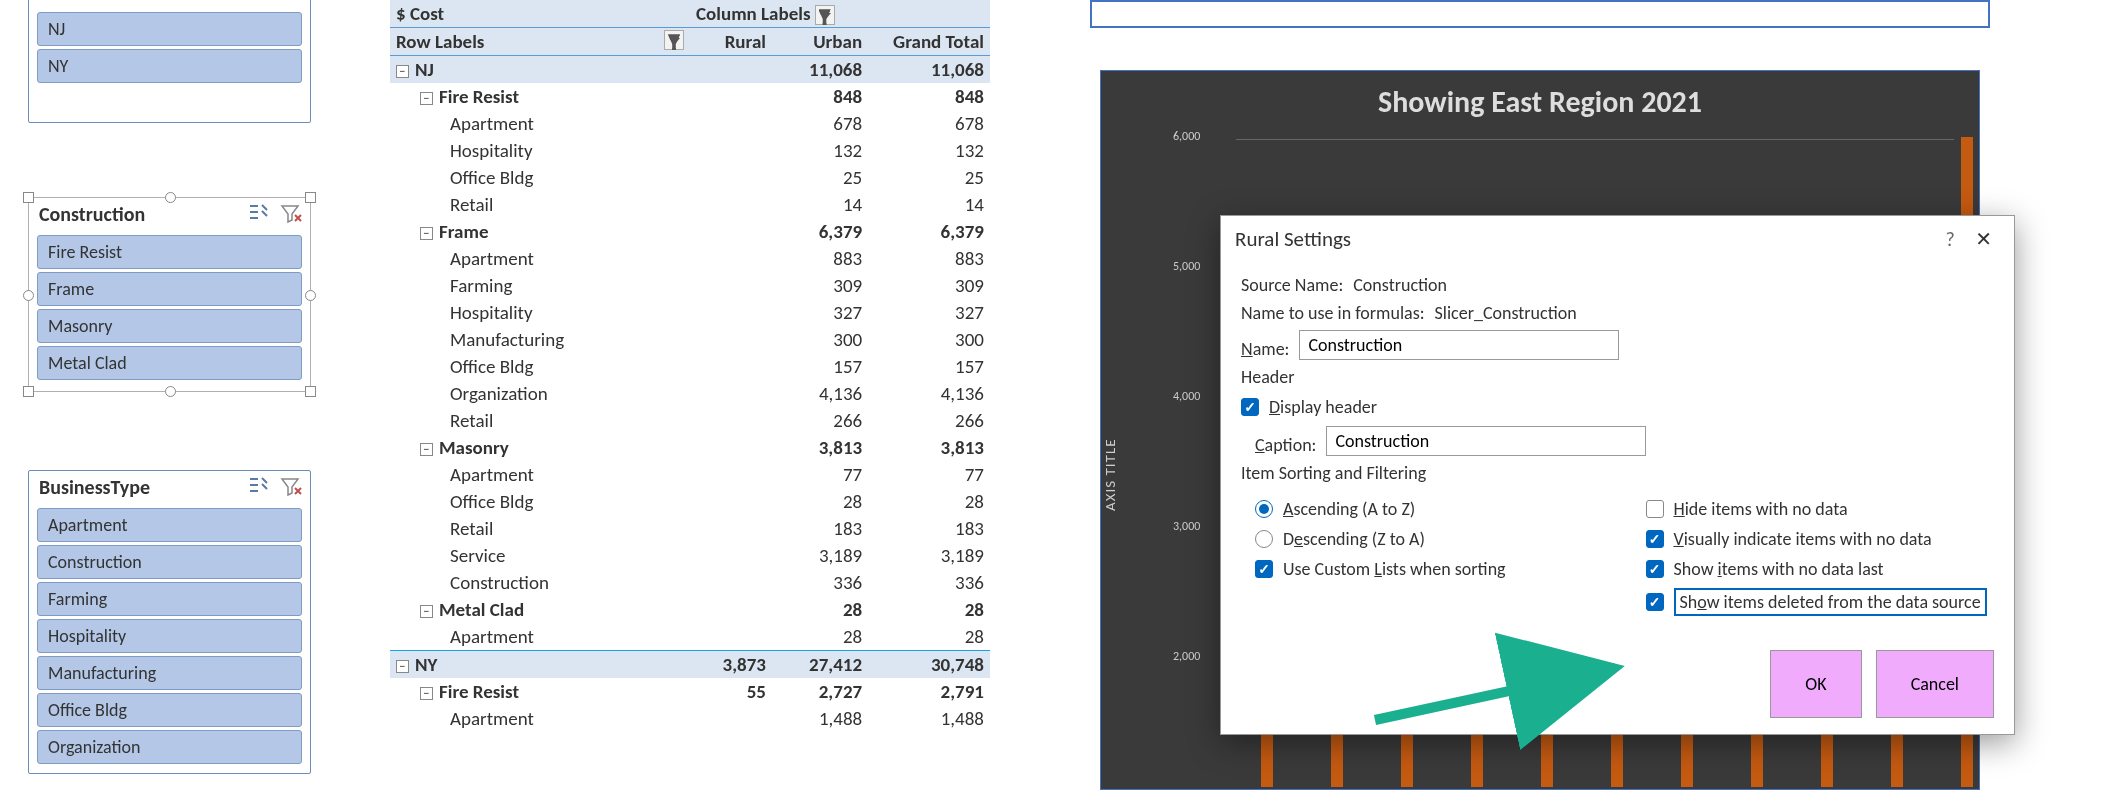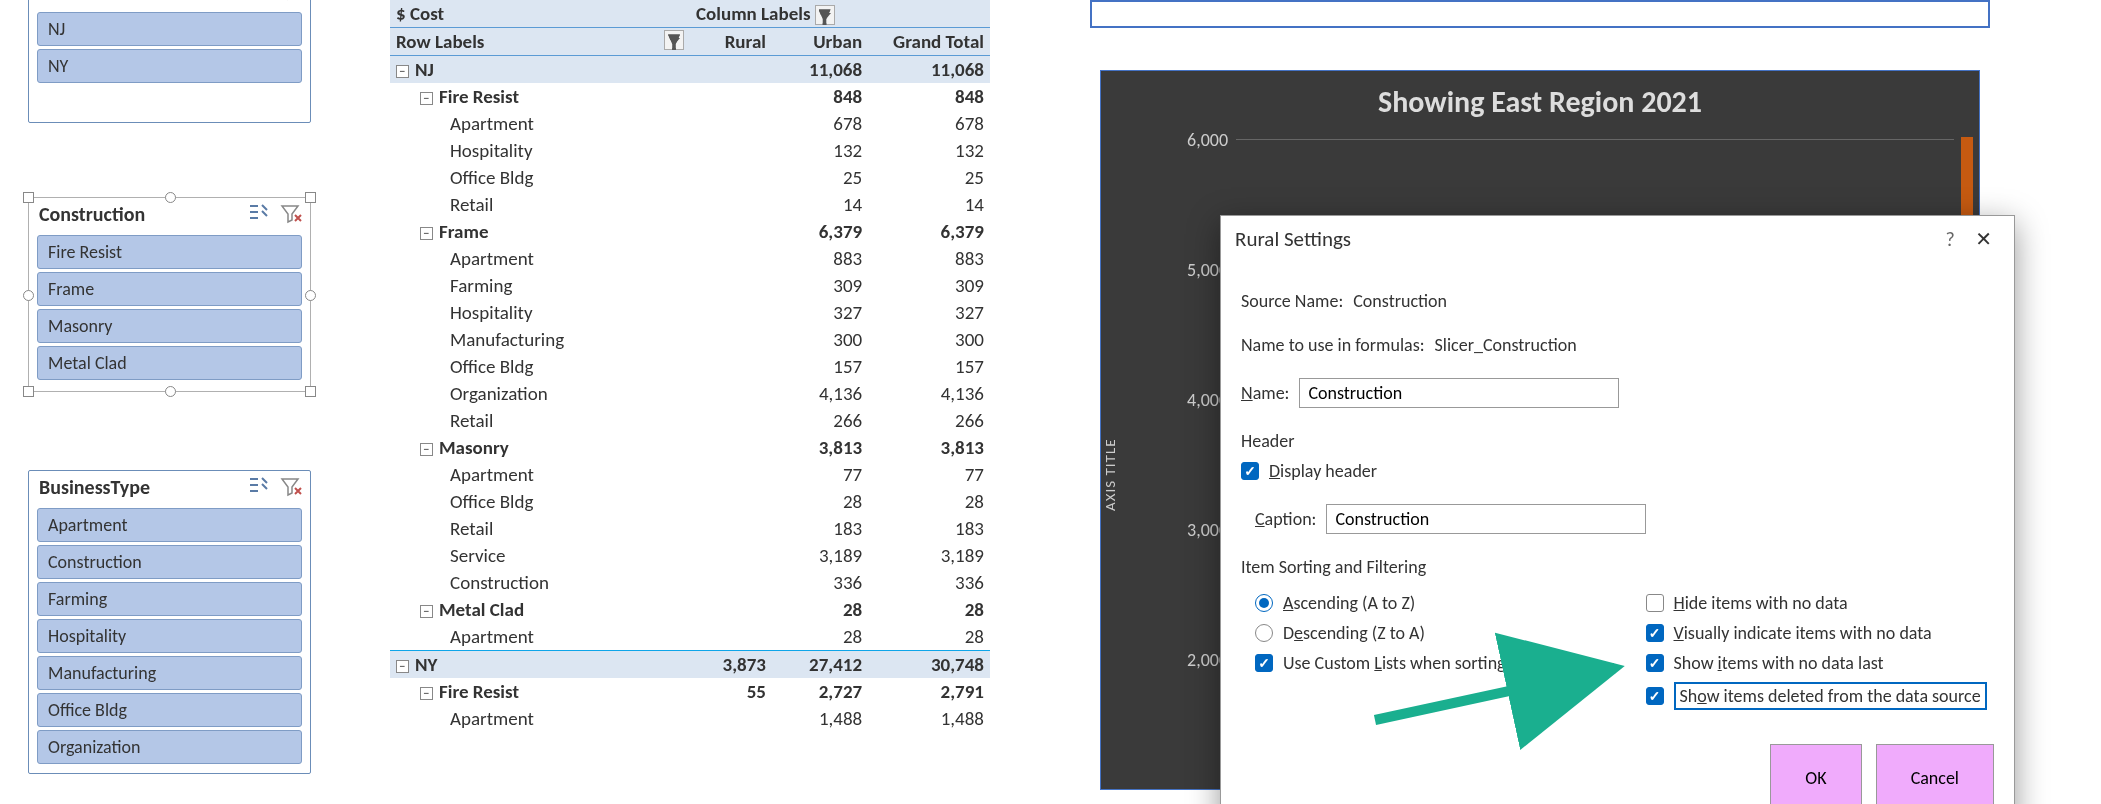--- a/index.html
+++ b/index.html
@@ -36,29 +36,29 @@
 .toggle { display:inline-block; width:13px; height:13px; border:1px solid #888; color:#666; font-size:12px; line-height:11px; text-align:center; margin-right:6px; vertical-align:1px; background:#fff;}
 .dropdown-btn { display:inline-block; width:20px; height:20px; border:1px solid #aaa; background:#f3f3f3; vertical-align:middle; position:relative; margin-left:4px;}
 .dropdown-btn::after { content:''; position:absolute; top:7px; left:5px; border-left:5px solid transparent; border-right:5px solid transparent; border-top:6px solid #555;}
 .dropdown-btn.filtered::before { content:''; position:absolute; top:3px; left:3px; width:12px; height:8px; border-top:6px solid #555; border-bottom:2px solid #555; clip-path:polygon(0 0,100% 0,65% 60%,65% 100%,35% 100%,35% 60%); background:#555;}
 .pivot .topline td { border-bottom:1.5px solid #5b9bd5; }
 
 
 .chart-area { position:absolute; left:1100px; top:70px; width:880px; height:720px; background:#3a3a3a; border:1.5px solid #4472c4; }
 .chart-title { text-align:center; color:#ddd; font-size:30px; font-weight:600; margin-top:12px;}
 .y-axis-title { position:absolute; left:18px; top:60%; transform:rotate(-90deg) translateY(-50%); transform-origin:left center; color:#ccc; font-size:15px; letter-spacing:1px;}
-.y-tick { position:absolute; left:72px; color:#ccc; font-size:18px; text-align:right; width:55px;}
+.y-tick { position:absolute; left:72px; color:#ccc; font-size:12px; text-align:left; width:55px;}
 .gridline { position:absolute; left:135px; right:25px; height:1px; background:#666;}
 .bar { position:absolute; bottom:20px; width:12px; background:#c55a11;}
 
 
 .dialog { position:absolute; left:1220px; top:215px; width:795px; background:#fff; border:1px solid #999; box-shadow:0 8px 30px rgba(0,0,0,0.4); font-size:18px; }
 .dialog-titlebar { display:flex; justify-content:space-between; align-items:center; padding:10px 14px; font-size:20px;}
 .dialog-body { padding:6px 20px 16px 20px; }
-.dialog-row { margin:22px 0; display:flex; align-items:center; gap:10px;}
+.dialog-row { margin:6px 0; display:flex; align-items:flex-end; gap:10px;}
 .dialog .label { font-size:18px; color:#333;}
 .dialog input[type=text] { border:1px solid #999; padding:3px 8px; font-size:18px; font-family:inherit;}
 .dialog .section { margin:6px 0 6px 0; color:#333; }
 .dialog .sub { margin-left:14px; }
 .dialog .cols { display:flex; gap:42px;}
 .dialog .col { flex:1; }
 .dialog .chk { display:flex; align-items:center; gap:10px; margin:8px 0;}
 .dialog .footer { display:flex; justify-content:flex-end; gap:14px; padding:10px 20px 16px;}
 .btn { border:1px solid #999; background:#f0abfc; padding:22px 34px; font-size:18px; cursor:pointer;}
 .checkbox { width:18px; height:18px; border:1.5px solid #888; border-radius:3px; display:inline-flex; align-items:center; justify-content:center; cursor:pointer; flex-shrink:0;}

